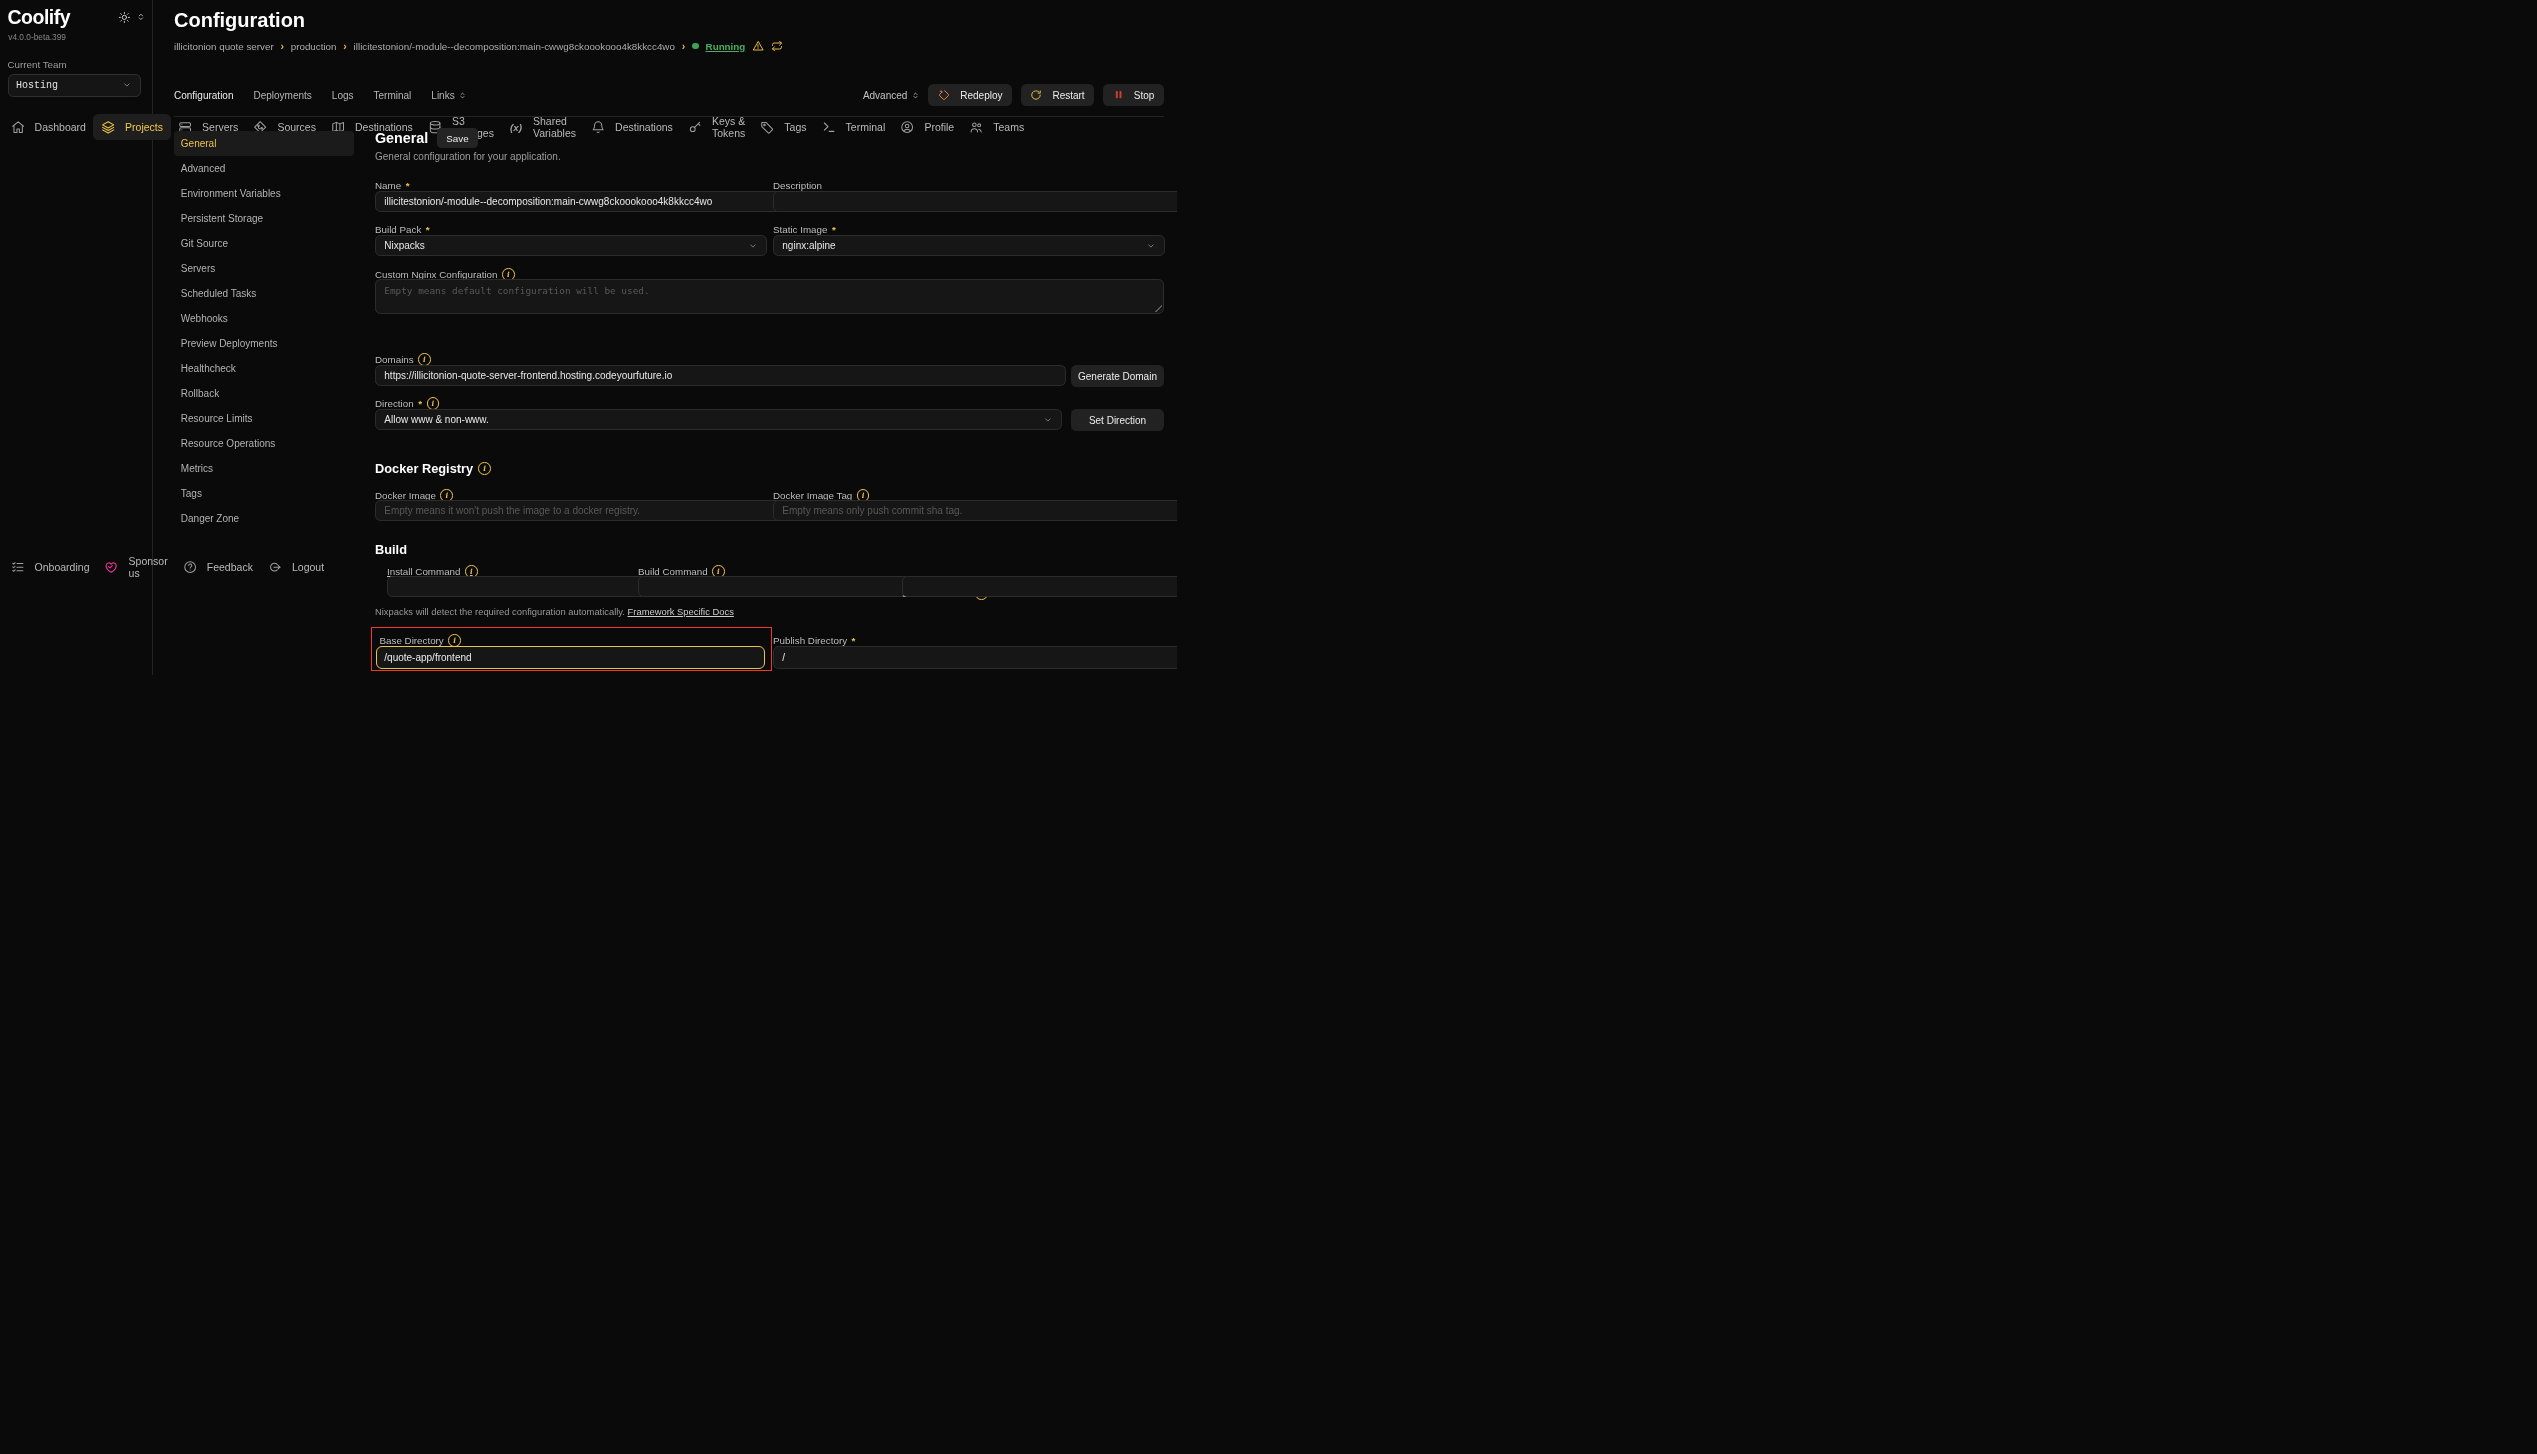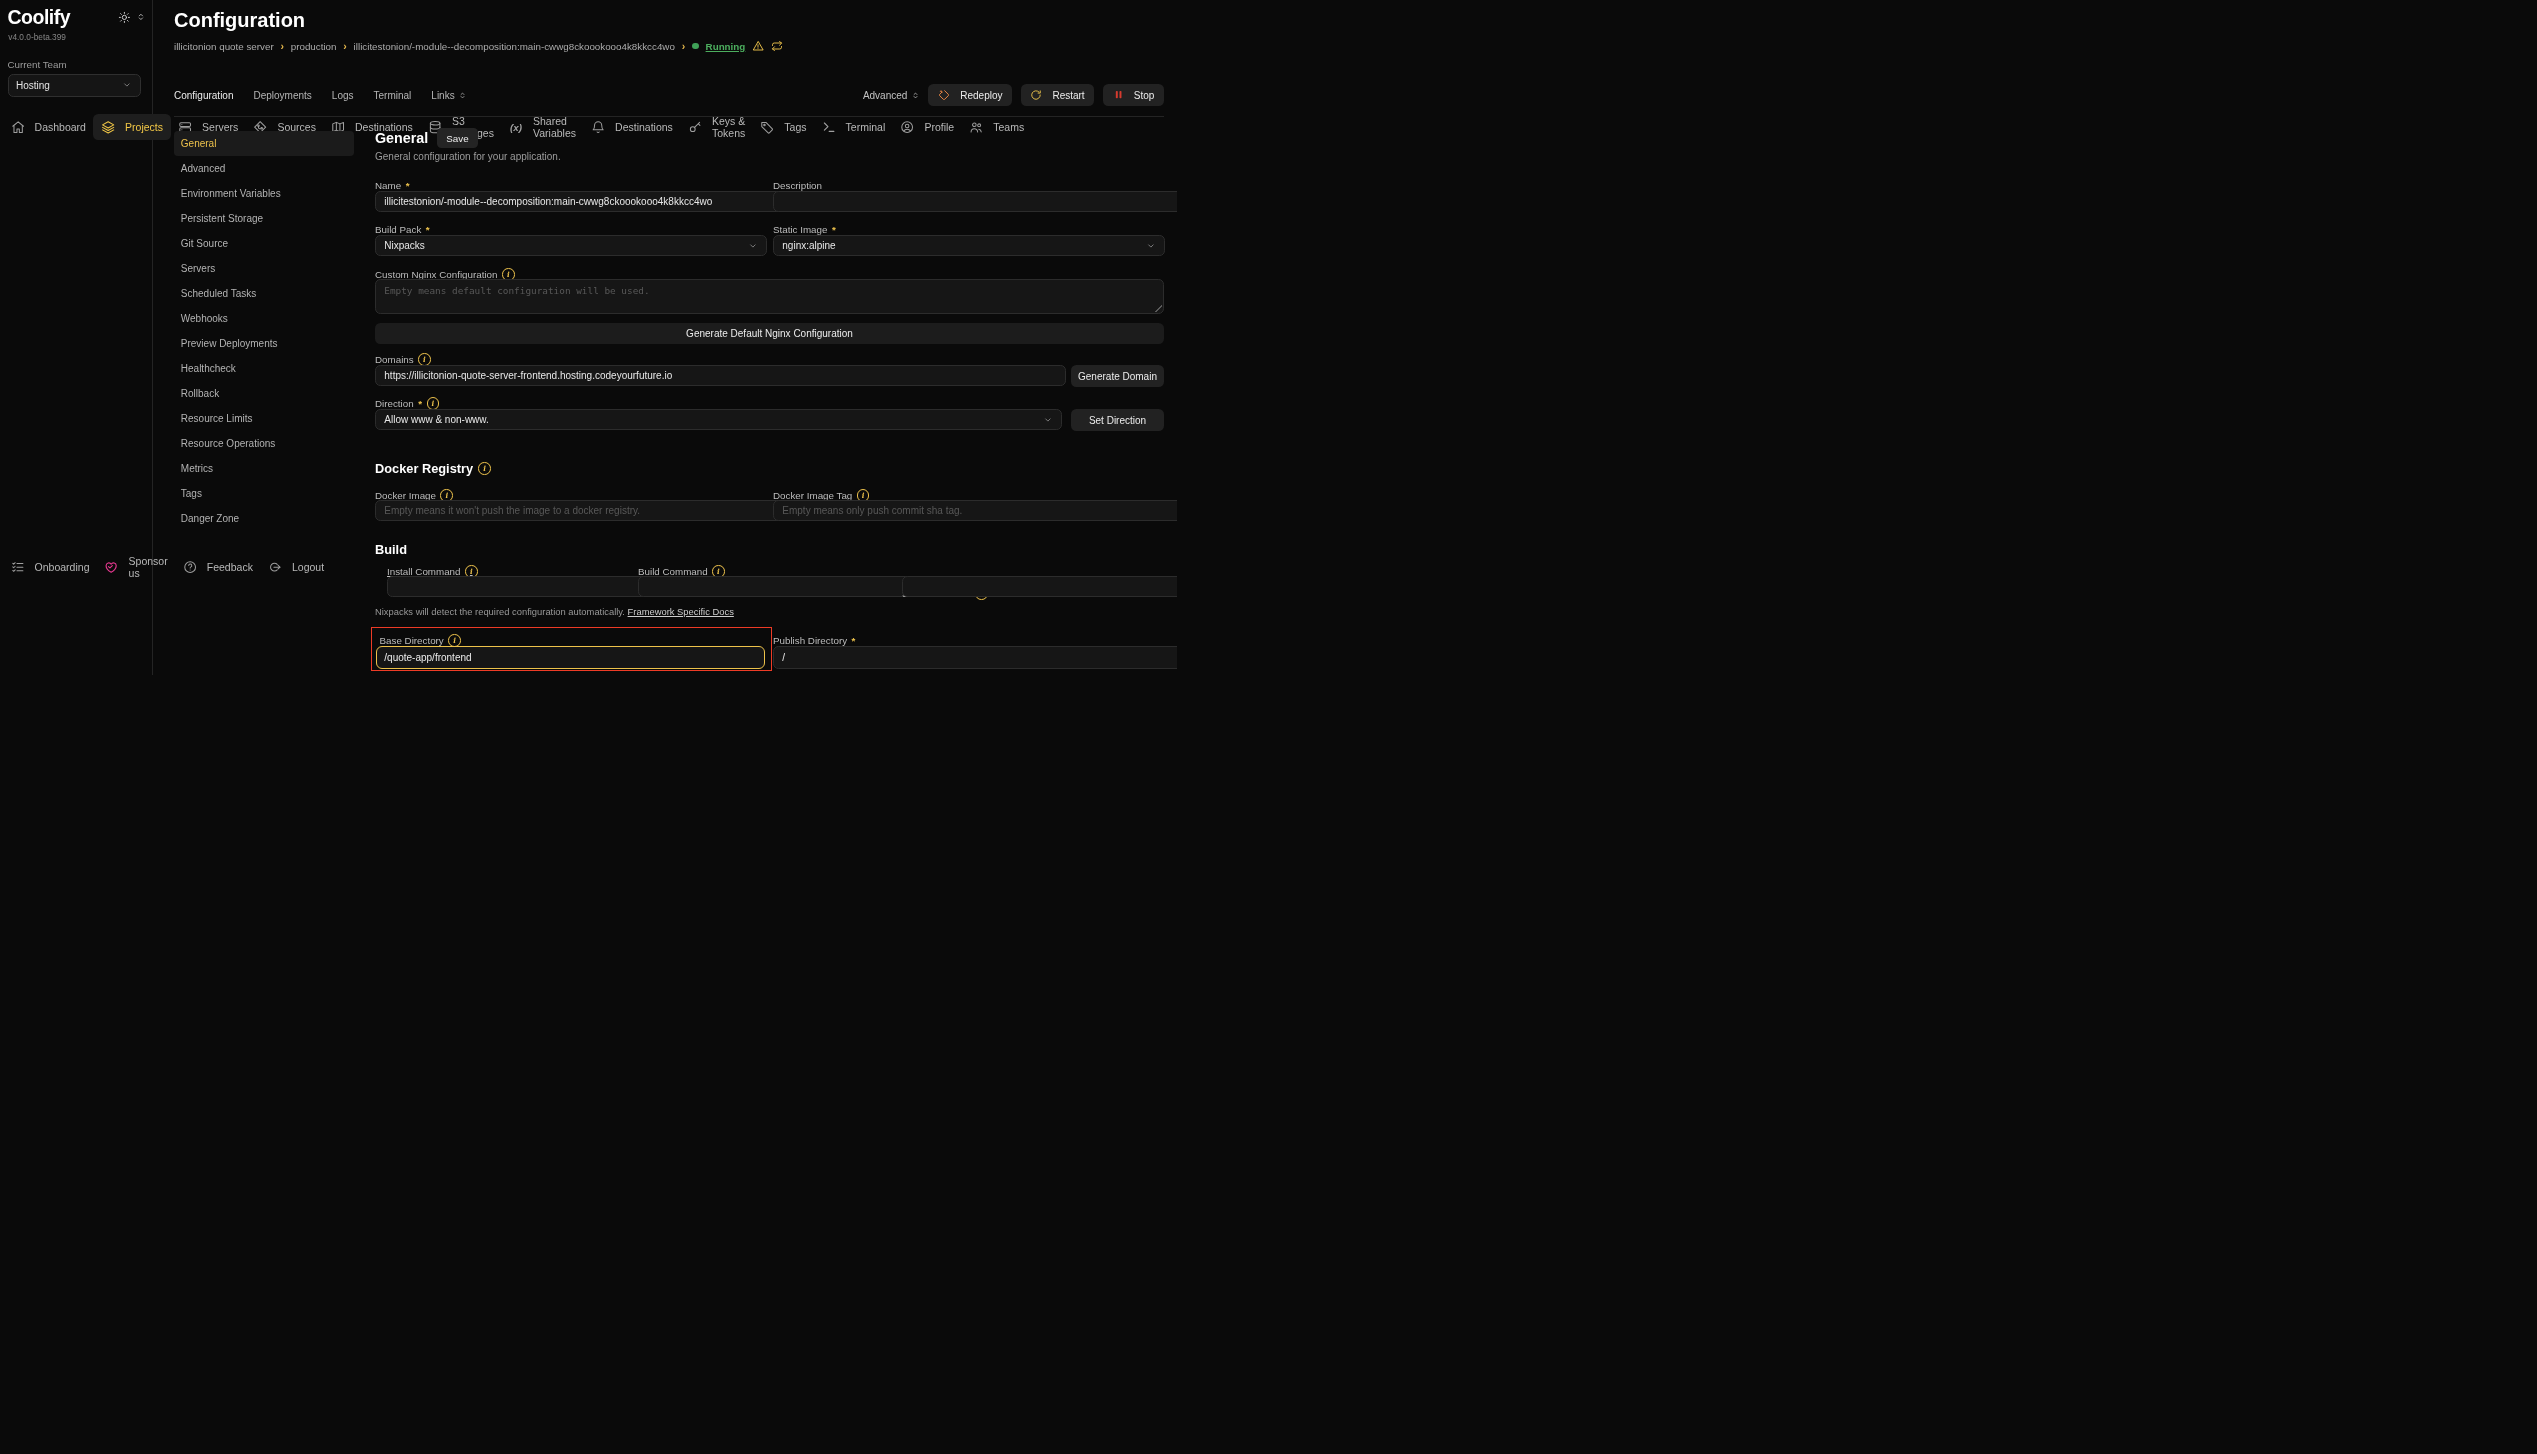--- a/index.html
+++ b/index.html
@@ -11,21 +11,21 @@
 
   
   #sidebar{position:absolute;left:0;top:0;width:152px;height:675px;border-right:0.8px solid #242424;}
   .logo-row{position:absolute;left:7.5px;top:7.5px;width:138px;display:flex;align-items:flex-start;}
   .logo{font-size:19.5px;font-weight:800;color:#fff;letter-spacing:-0.5px;line-height:1;}
   .theme-tools{margin-left:auto;display:flex;align-items:center;gap:5.3px;margin-top:3px;color:#cfcfcf;}
   .version{position:absolute;left:8.3px;top:31.5px;font-size:8.3px;color:#878787;}
   .team-label{position:absolute;left:7.5px;top:59px;font-size:9.8px;color:#9a9a9a;}
   .team-select{position:absolute;left:7.5px;top:74px;width:133px;height:22.5px;background:#151515;
       border:0.8px solid #2f2f2f;border-radius:5.3px;display:flex;align-items:center;
-      padding:0 7.5px;box-sizing:border-box;font-size:10px;color:#e3e3e3;}
+      padding:0 7.5px;box-sizing:border-box;font-size:10px;color:#e3e3e3;font-family:Liberation Mono, monospace;}
   .team-select .chev{margin-left:auto;color:#8f8f8f;}
   .nav{position:absolute;top:114px;left:3px;width:146px;display:flex;flex-direction:row;}
   .nav.bottom{top:554px;}
   .nav-item{height:26px;display:flex;align-items:center;gap:9.8px;padding:0 7.5px;border-radius:5.3px;
       font-size:10.5px;color:#b9b9b9;cursor:pointer;box-sizing:border-box;}
   .nav-item .icon{color:#9f9f9f;}
   .nav-item.active{background:#1e1e1e;color:#f3c846;}
   .nav-item.active .icon{color:#f3c846;}
   .nav-item .pink{color:#e5388f;}
   .gicon{font-size:9.8px;font-style:italic;font-weight:700;width:14.3px;text-align:center;}
@@ -446,21 +446,20 @@
     </div>
 
     <div class="lbl full" style="top:269px;">
       <span>Custom Nginx Configuration</span>
       <span class="info">i</span>
     </div>
     <div class="full" style="top:279px;height:35px;">
       <textarea class="inp" style="width: 100%; height: 35px;" placeholder="Empty means default configuration will be used."></textarea>
       <span class="resize-corner"></span>
     </div>
-    <div class="btn2 wide-btn full">Generate Default Nginx Configuration</div>
 
     <div class="lbl full" style="top:354px;">
       <span>Domains</span>
       <span class="info">i</span>
     </div>
     <input class="inp" style="top: 365px; left: 0px; width: 691px;" value="https://illicitonion-quote-server-frontend.hosting.codeyourfuture.io">
     <div class="btn2" style="top:365px;left:696px;width:93px;height:22px;">Generate Domain</div>
 
     <div class="lbl full" style="top:398px;">
       <span>Direction</span>

